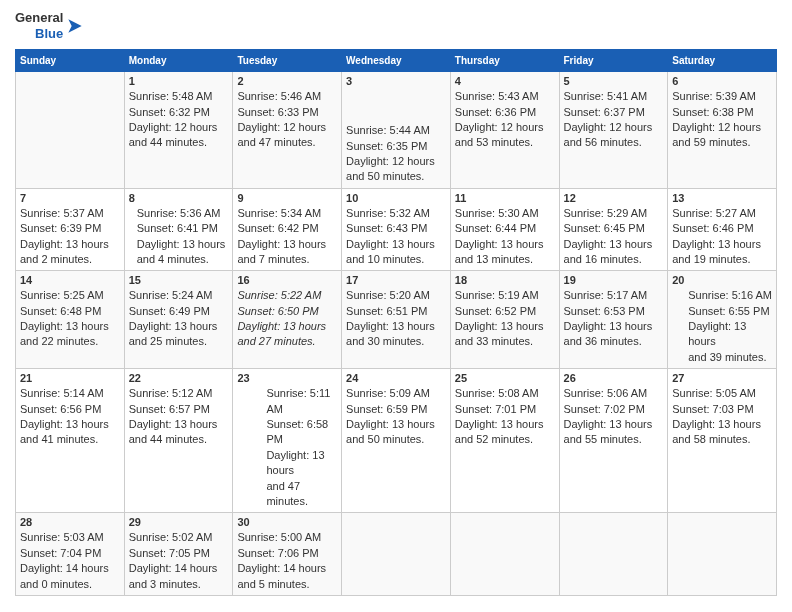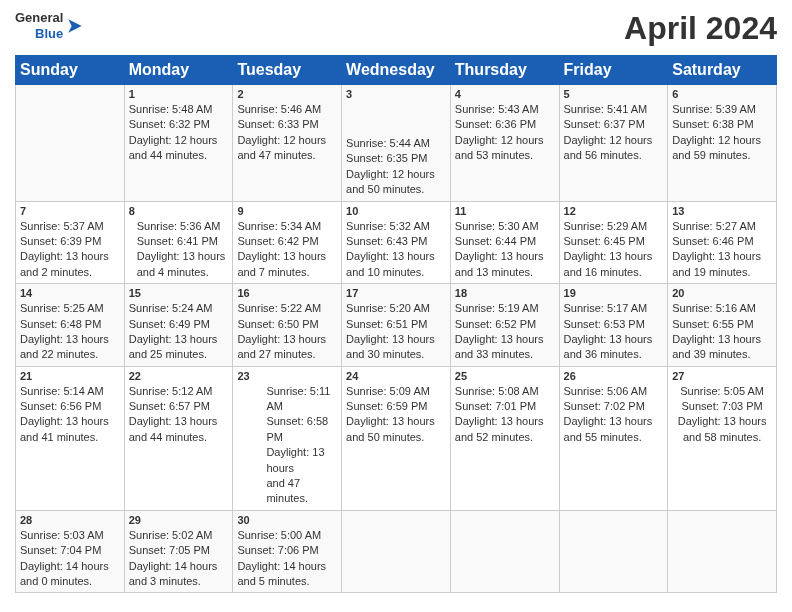--- a/index.html
+++ b/index.html
@@ -53,21 +53,21 @@
       color: #333;
     }
     table {
       width: 100%;
       border-collapse: collapse;
       table-layout: fixed;
     }
     thead tr th {
       background-color: #1a5fb4;
       color: #fff;
-      font-size: 16px;
+      font-size: 10px;
       font-weight: bold;
       padding: 5px 4px;
       text-align: left;
       border: 1px solid #1a5fb4;
     }
     tbody tr td {
       border: 1px solid #ccc;
       vertical-align: top;
       padding: 3px 4px;
       font-size: 9.5px;
@@ -103,21 +103,20 @@
     <div class="logo">
       <div class="logo-text">
         <span class="general">General</span>
         <span class="blue">Blue</span>
       </div>
       <svg class="logo-arrow" viewBox="0 0 24 24">
         <polygon points="4,4 20,12 4,20 8,12" fill="#1a5fb4"></polygon>
       </svg>
     </div>
     <div class="title-block">
-      <div class="month-title">April 2024</div>
     </div>
   </div>
 
   <table>
     <thead>
       <tr>
       <th>Sunday</th>
           <th>Monday</th>
           <th>Tuesday</th>
           <th>Wednesday</th>
@@ -233,21 +232,21 @@
           </td>
           <td>
             <span class="day-num">15</span>
             <div class="cell-content" style="white-space: pre-line;">Sunrise: 5:24 AM
 Sunset: 6:49 PM
 Daylight: 13 hours
 and 25 minutes.</div>
           </td>
           <td>
             <span class="day-num">16</span>
-            <div class="cell-content" style="white-space: pre-line;">Sunrise: 5:22 AM
+            <div class="cell-content" style="white-space: pre-line; font-style: italic;">Sunrise: 5:22 AM
 Sunset: 6:50 PM
 Daylight: 13 hours
 and 27 minutes.</div>
           </td>
           <td>
             <span class="day-num">17</span>
             <div class="cell-content" style="white-space: pre-line;">Sunrise: 5:20 AM
 Sunset: 6:51 PM
 Daylight: 13 hours
 and 30 minutes.</div>
@@ -261,21 +260,21 @@
           </td>
           <td>
             <span class="day-num">19</span>
             <div class="cell-content" style="white-space: pre-line;">Sunrise: 5:17 AM
 Sunset: 6:53 PM
 Daylight: 13 hours
 and 36 minutes.</div>
           </td>
           <td>
             <span class="day-num">20</span>
-            <div class="cell-content" style="white-space: pre-line;">Sunrise: 5:16 AM
+            <div class="cell-content" style="white-space: pre-line; margin-left: 16px;">Sunrise: 5:16 AM
 Sunset: 6:55 PM
 Daylight: 13 hours
 and 39 minutes.</div>
           </td>
         </tr>
         <tr>
           <td>
             <span class="day-num">21</span>
             <div class="cell-content" style="white-space: pre-line;">Sunrise: 5:14 AM
 Sunset: 6:56 PM
@@ -312,21 +311,21 @@
           </td>
           <td>
             <span class="day-num">26</span>
             <div class="cell-content" style="white-space: pre-line;">Sunrise: 5:06 AM
 Sunset: 7:02 PM
 Daylight: 13 hours
 and 55 minutes.</div>
           </td>
           <td>
             <span class="day-num">27</span>
-            <div class="cell-content" style="white-space: pre-line; text-align: center;">Sunrise: 5:05 AM
+            <div class="cell-content" style="white-space: pre-line;">Sunrise: 5:05 AM
 Sunset: 7:03 PM
 Daylight: 13 hours
 and 58 minutes.</div>
           </td>
         </tr>
         <tr>
           <td>
             <span class="day-num">28</span>
             <div class="cell-content" style="white-space: pre-line;">Sunrise: 5:03 AM
 Sunset: 7:04 PM

